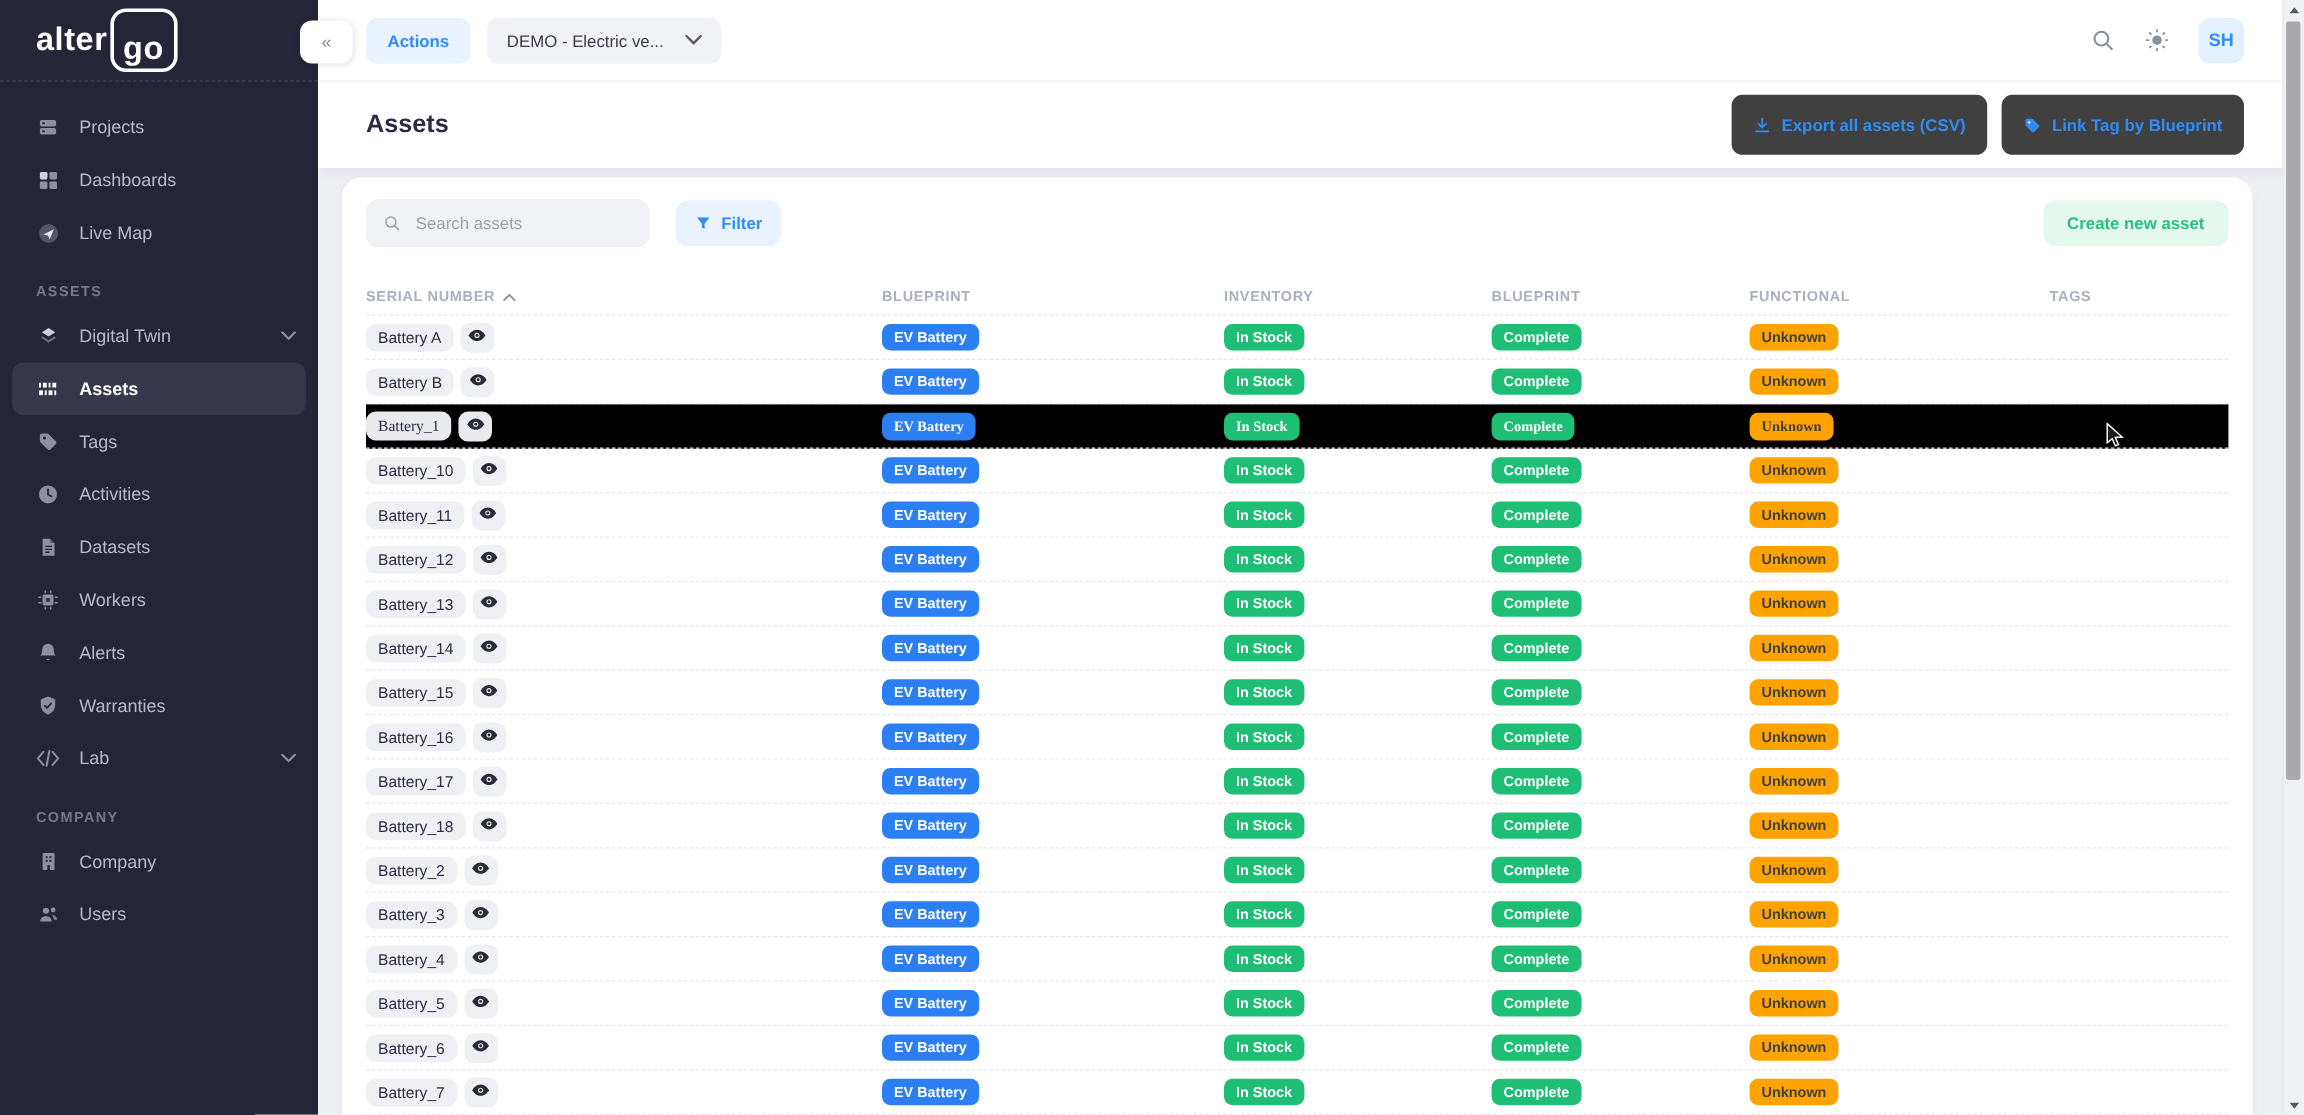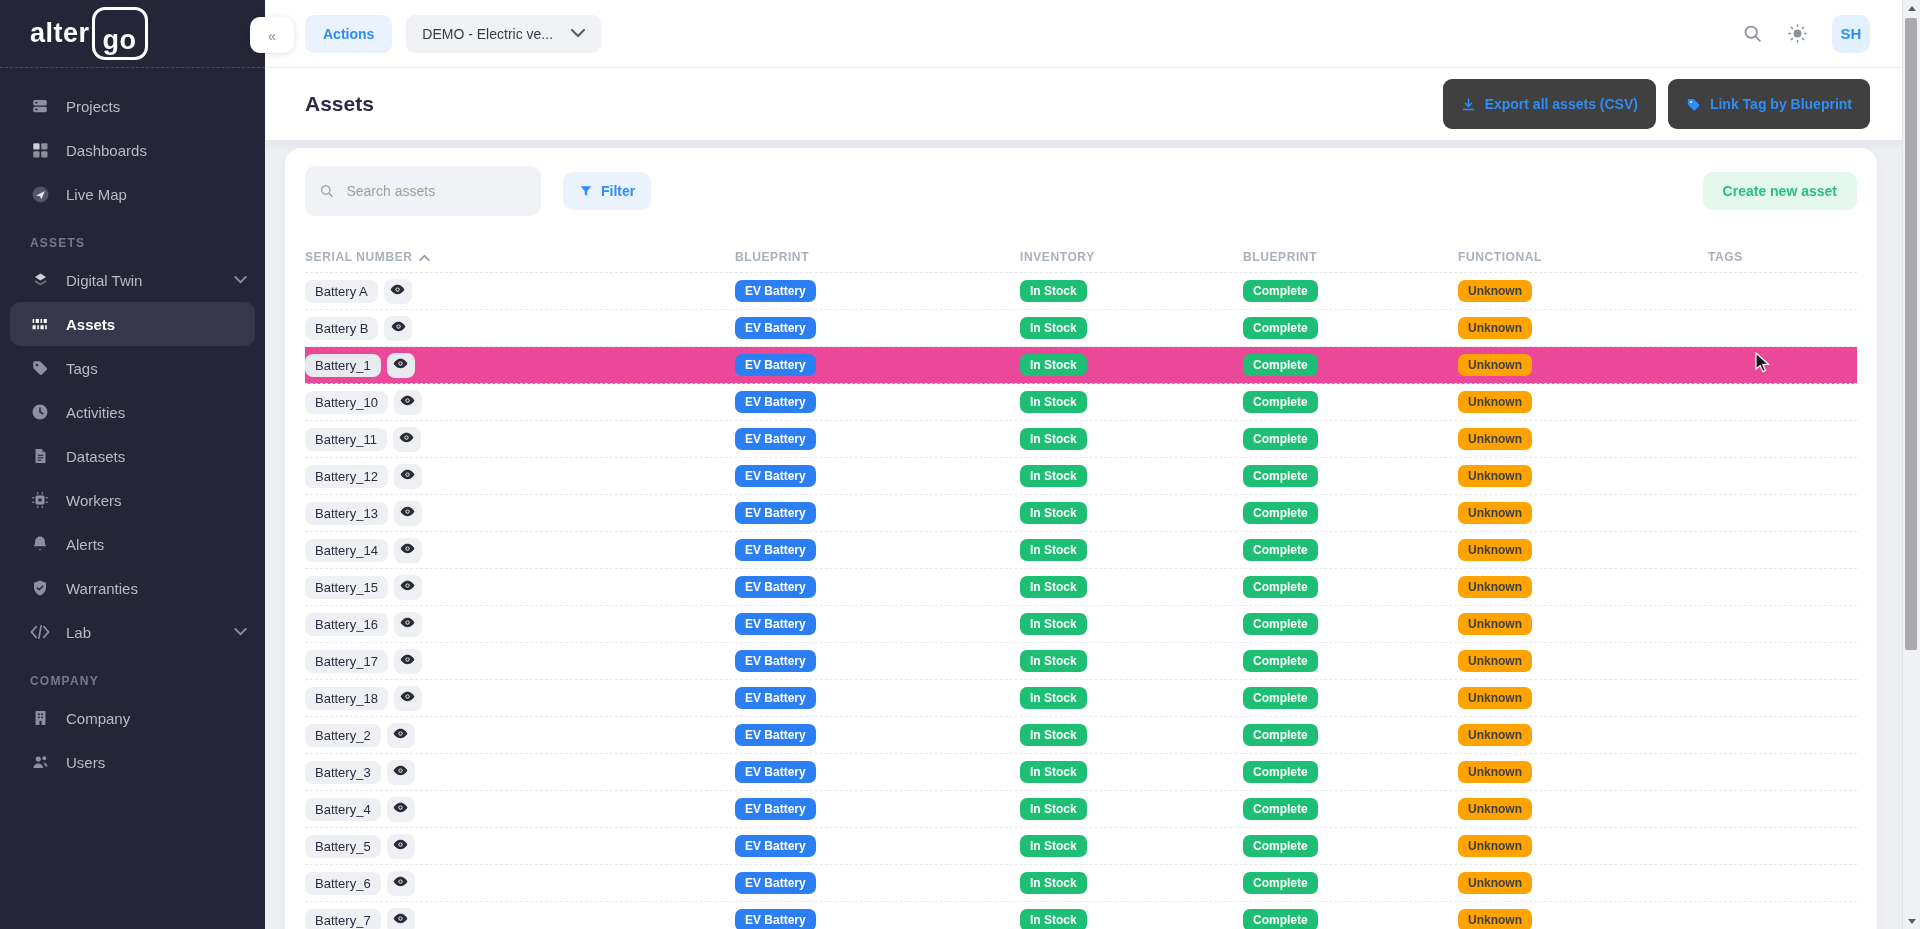--- a/index.html
+++ b/index.html
@@ -41,34 +41,34 @@
     box-sizing:border-box;padding:0 50px 0 40px;box-shadow:0 4px 10px rgba(40,40,70,.05);z-index:3;}
   .page-title{font-size:21px;font-weight:700;color:#2b2b45;}
   .header-buttons{margin-left:auto;display:flex;gap:12px;}
   .btn-light-blue{background:#404040;color:var(--accent);border:none;border-radius:9px;height:50px;padding:0 18px;
     font-size:14px;font-weight:700;cursor:pointer;display:flex;align-items:center;gap:9px;font-family:inherit;}
   
   .content{position:absolute;left:265px;top:140px;right:0;bottom:0;background:#edeff3;}
   .card{position:absolute;left:20px;top:8px;width:1592px;height:810px;background:#fff;border-radius:16px;
     box-shadow:0 2px 8px rgba(40,40,70,.04);box-sizing:border-box;padding:18px 20px 0 20px;overflow:hidden;}
   .toolbar{display:flex;align-items:center;}
-  .search-box{width:236px;height:50px;background:#f0f2f5;border-radius:10px;display:flex;align-items:center;
+  .search-box{width:236px;height:40px;background:#f0f2f5;border-radius:10px;display:flex;align-items:center;
     gap:10px;padding:0 14px;box-sizing:border-box;}
   .search-box input{border:none;background:transparent;outline:none;font-size:14px;color:#3a3a4a;width:100%;font-family:inherit;}
   .search-box input::placeholder{color:#9aa0ab;}
   .btn-filter{margin-left:22px;background:#e9f2fd;color:var(--accent);border:none;border-radius:10px;height:38px;
     padding:0 16px;font-size:14px;font-weight:700;cursor:pointer;display:flex;align-items:center;gap:8px;font-family:inherit;}
   .btn-create{margin-left:auto;background:#e4f8ee;color:var(--green);border:none;border-radius:10px;height:38px;
     padding:0 20px;font-size:14px;font-weight:600;cursor:pointer;font-family:inherit;}
   
   .tgrid{display:grid;grid-template-columns:430px 285px 223px 215px 250px 1fr;align-items:center;}
   .thead{margin-top:26px;height:30px;border-bottom:1px dashed #e4e6ec;}
   .th{font-size:12px;font-weight:700;color:#a9b0bd;letter-spacing:.6px;display:flex;align-items:center;gap:6px;cursor:pointer;}
   .trow{height:36px;border-bottom:1px dashed #e8e9ee;}
-  .trow.hovered{background:#ec4899;}
+  .trow.hovered{background:#000000;font-family:Liberation Serif, serif;}
   .serial-cell{display:flex;align-items:center;gap:6px;}
   .serial-pill{background:#eff0f3;border-radius:8px;padding:4px 10px;font-size:13px;color:#2c2c44;cursor:pointer;}
   .trow.hovered .serial-pill,.trow.hovered .eye-btn{background:#e9eaee;}
   .eye-btn{background:#eff0f3;border:none;border-radius:8px;width:28px;height:25px;display:flex;align-items:center;
     justify-content:center;cursor:pointer;color:#2b2b38;padding:0;}
   .badge{display:inline-block;font-size:12px;font-weight:700;padding:4px 10px;border-radius:7px;color:#fff;}
   .badge-blue{background:var(--badge-blue);}
   .badge-green{background:var(--badge-green);}
   .badge-orange{background:var(--badge-orange);color:#3f3f46;}
   

